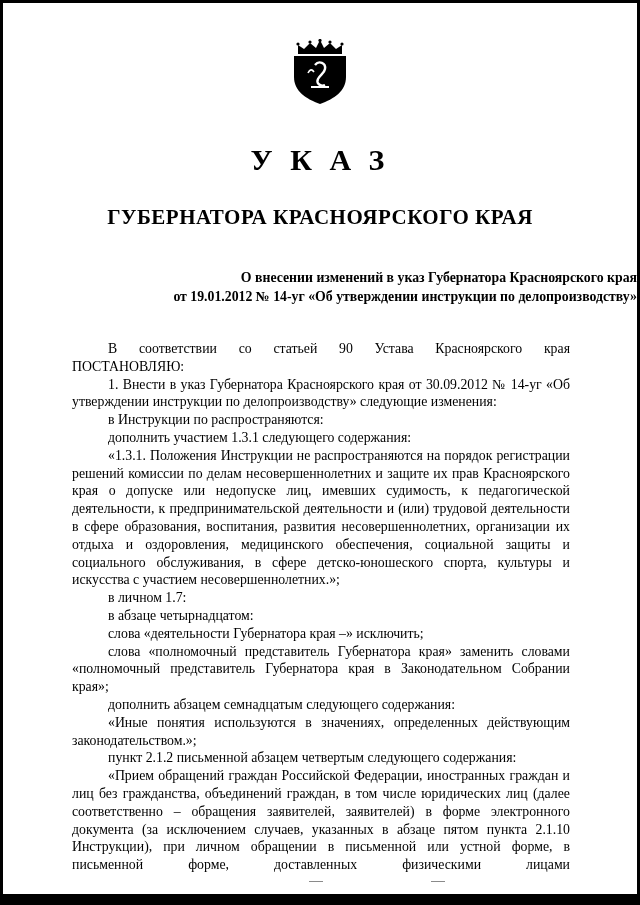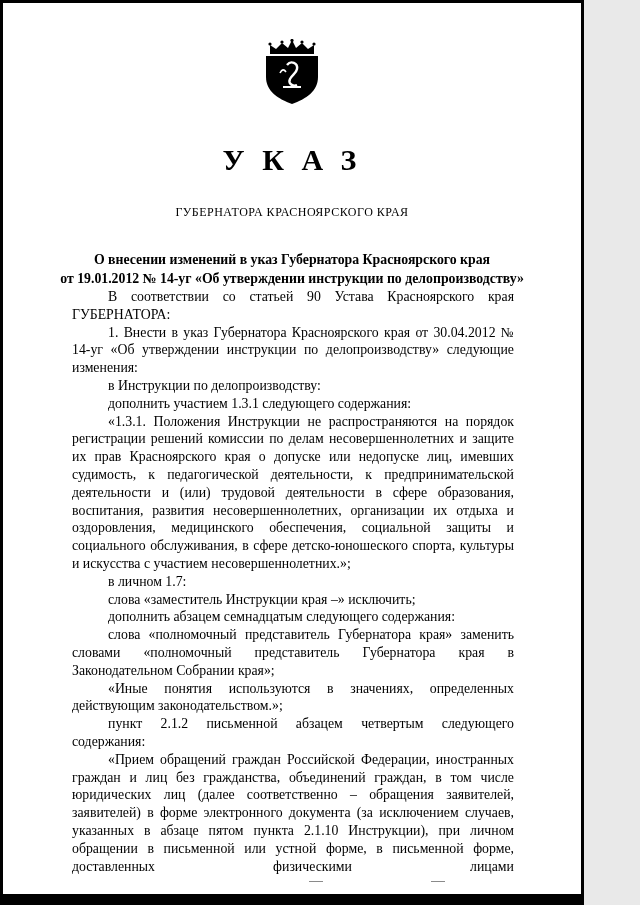--- a/index.html
+++ b/index.html
@@ -4,49 +4,50 @@
 <style>
   * { margin: 0; padding: 0; box-sizing: border-box; }
   html, body { background: #e9e9e9; }
   body {
     width: 640px; height: 905px;
     font-family: "Liberation Serif", serif;
     color: #000;
   }
   .page {
     position: relative;
-    width: 584px; height: 905px;
+    width: 640px; height: 905px;
     background: #fff;
     border: 3px solid #000;
     border-bottom: 11px solid #000;
     overflow: hidden;
   }
   .emblem-wrap { display: flex; justify-content: center; margin-top: 36px; }
   .doc-type {
     margin-top: 34px;
     text-align: center;
     font-weight: bold;
     font-size: 30px;
     letter-spacing: 5px;
   }
   .authority {
     margin-top: 28px;
     text-align: center;
-    font-weight: normal;
-    font-size: 12px;
+    font-weight: bold;
+    font-size: 21px;
     letter-spacing: 0.5px;
   }
   .subject {
-    margin-top: 30px;
-    text-align: center;
+    margin-top: 38px;
+    text-align: right;
     font-weight: bold;
     font-size: 13.8px;
     line-height: 19px;
   }
   .body-text {
+    margin-top: 34px;
     padding: 0 67px 0 69px;
     font-size: 13.8px;
     line-height: 17.8px;
   }
   .para { text-align: justify; text-indent: 36px; }
   .para.plain { text-indent: 0; }
   .para.stretch { text-align-last: justify; }
   .artifact-dash {
     position: absolute;
     height: 1px;
@@ -83,29 +84,30 @@
 
   <div class="authority">ГУБЕРНАТОРА КРАСНОЯРСКОГО КРАЯ</div>
 
   <div class="subject">
     <div>О внесении изменений в указ Губернатора Красноярского края</div>
     <div>от 19.01.2012 № 14-уг «Об утверждении инструкции по делопроизводству»</div>
   </div>
 
   <div class="body-text">
       <p class="para stretch">В соответствии со статьей 90 Устава Красноярского края</p>
-      <p class="para plain">ГУБЕРНАТОРА:</p>
-      <p class="para">1. Внести в указ Губернатора Красноярского края от 30.04.2012 № 14-уг «Об утверждении инструкции по делопроизводству» следующие изменения:</p>
-      <p class="para">в Инструкции по делопроизводству:</p>
+      <p class="para plain">ПОСТАНОВЛЯЮ:</p>
+      <p class="para">1. Внести в указ Губернатора Красноярского края от 30.09.2012 № 14-уг «Об утверждении инструкции по делопроизводству» следующие изменения:</p>
+      <p class="para">в Инструкции по распространяются:</p>
       <p class="para">дополнить участием 1.3.1 следующего содержания:</p>
       <p class="para">«1.3.1. Положения Инструкции не распространяются на порядок регистрации решений комиссии по делам несовершеннолетних и защите их прав Красноярского края о допуске или недопуске лиц, имевших судимость, к педагогической деятельности, к предпринимательской деятельности и (или) трудовой деятельности в сфере образования, воспитания, развития несовершеннолетних, организации их отдыха и оздоровления, медицинского обеспечения, социальной защиты и социального обслуживания, в сфере детско-юношеского спорта, культуры и искусства с участием несовершеннолетних.»;</p>
       <p class="para">в личном 1.7:</p>
-      <p class="para">слова «заместитель Инструкции края –» исключить;</p>
+      <p class="para">в абзаце четырнадцатом:</p>
+      <p class="para">слова «деятельности Губернатора края –» исключить;</p>
+      <p class="para">слова «полномочный представитель Губернатора края» заменить словами «полномочный представитель Губернатора края в Законодательном Собрании края»;</p>
       <p class="para">дополнить абзацем семнадцатым следующего содержания:</p>
-      <p class="para">слова «полномочный представитель Губернатора края» заменить словами «полномочный представитель Губернатора края в Законодательном Собрании края»;</p>
       <p class="para">«Иные понятия используются в значениях, определенных действующим законодательством.»;</p>
       <p class="para">пункт 2.1.2 письменной абзацем четвертым следующего содержания:</p>
       <p class="para stretch">«Прием обращений граждан Российской Федерации, иностранных граждан и лиц без гражданства, объединений граждан, в том числе юридических лиц (далее соответственно – обращения заявителей, заявителей) в форме электронного документа (за исключением случаев, указанных в абзаце пятом пункта 2.1.10 Инструкции), при личном обращении в письменной или устной форме, в письменной форме, доставленных физическими лицами</p>
     </div>
 
   <div class="artifact-dash dash-1"></div>
   <div class="artifact-dash dash-2"></div>
 
 </div>
 

